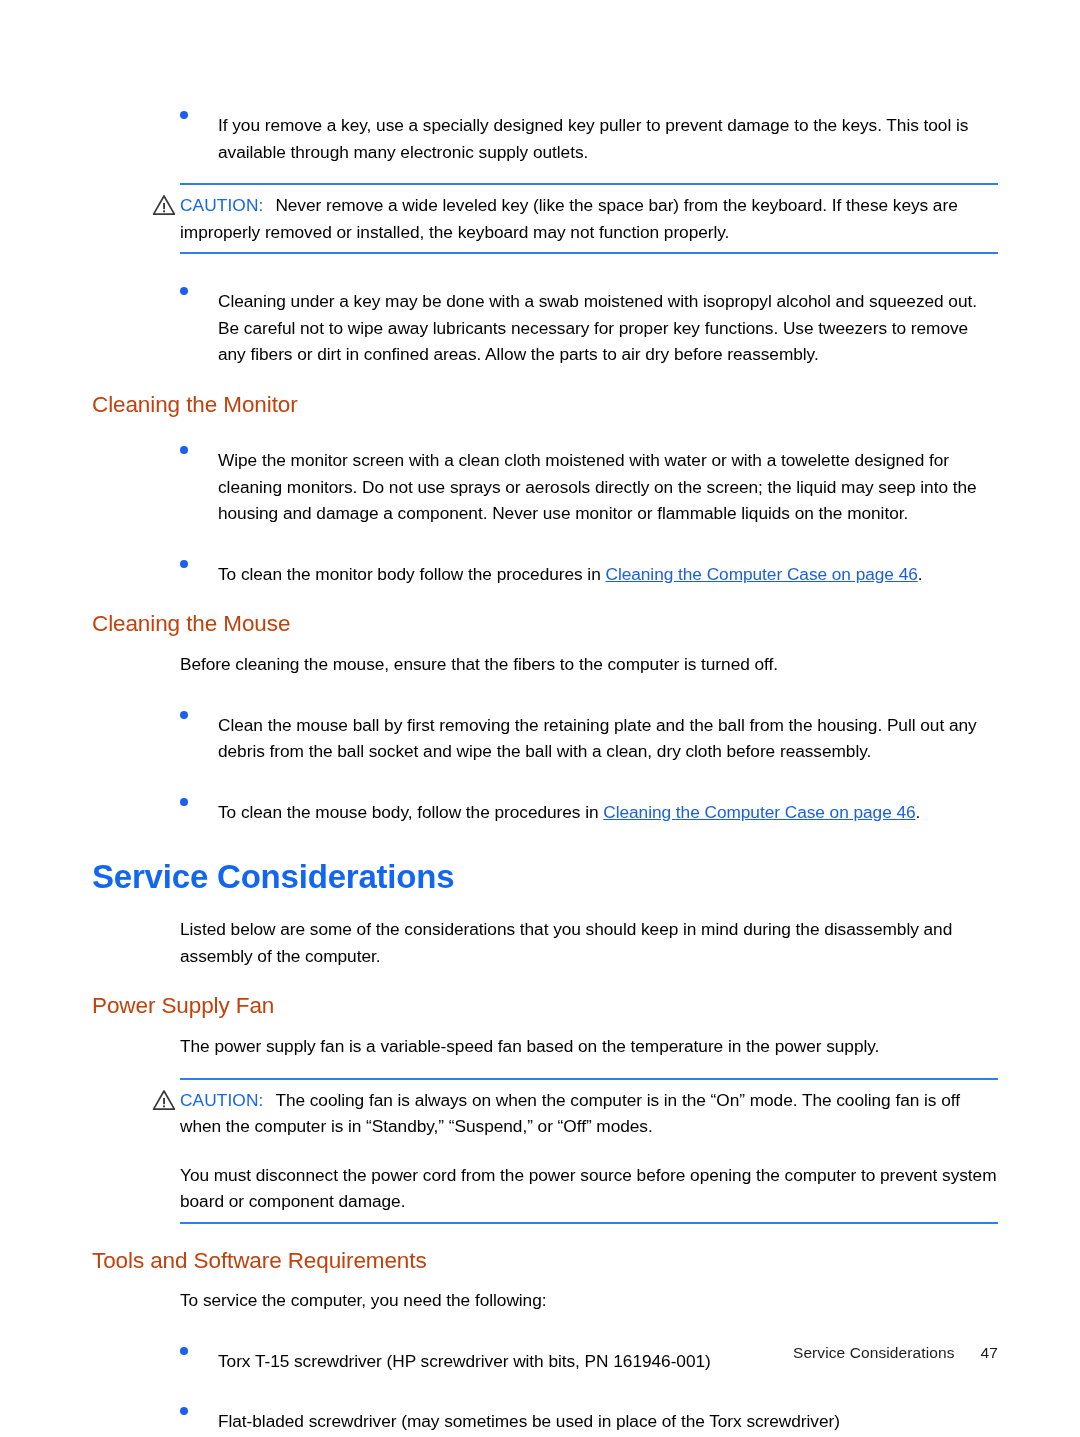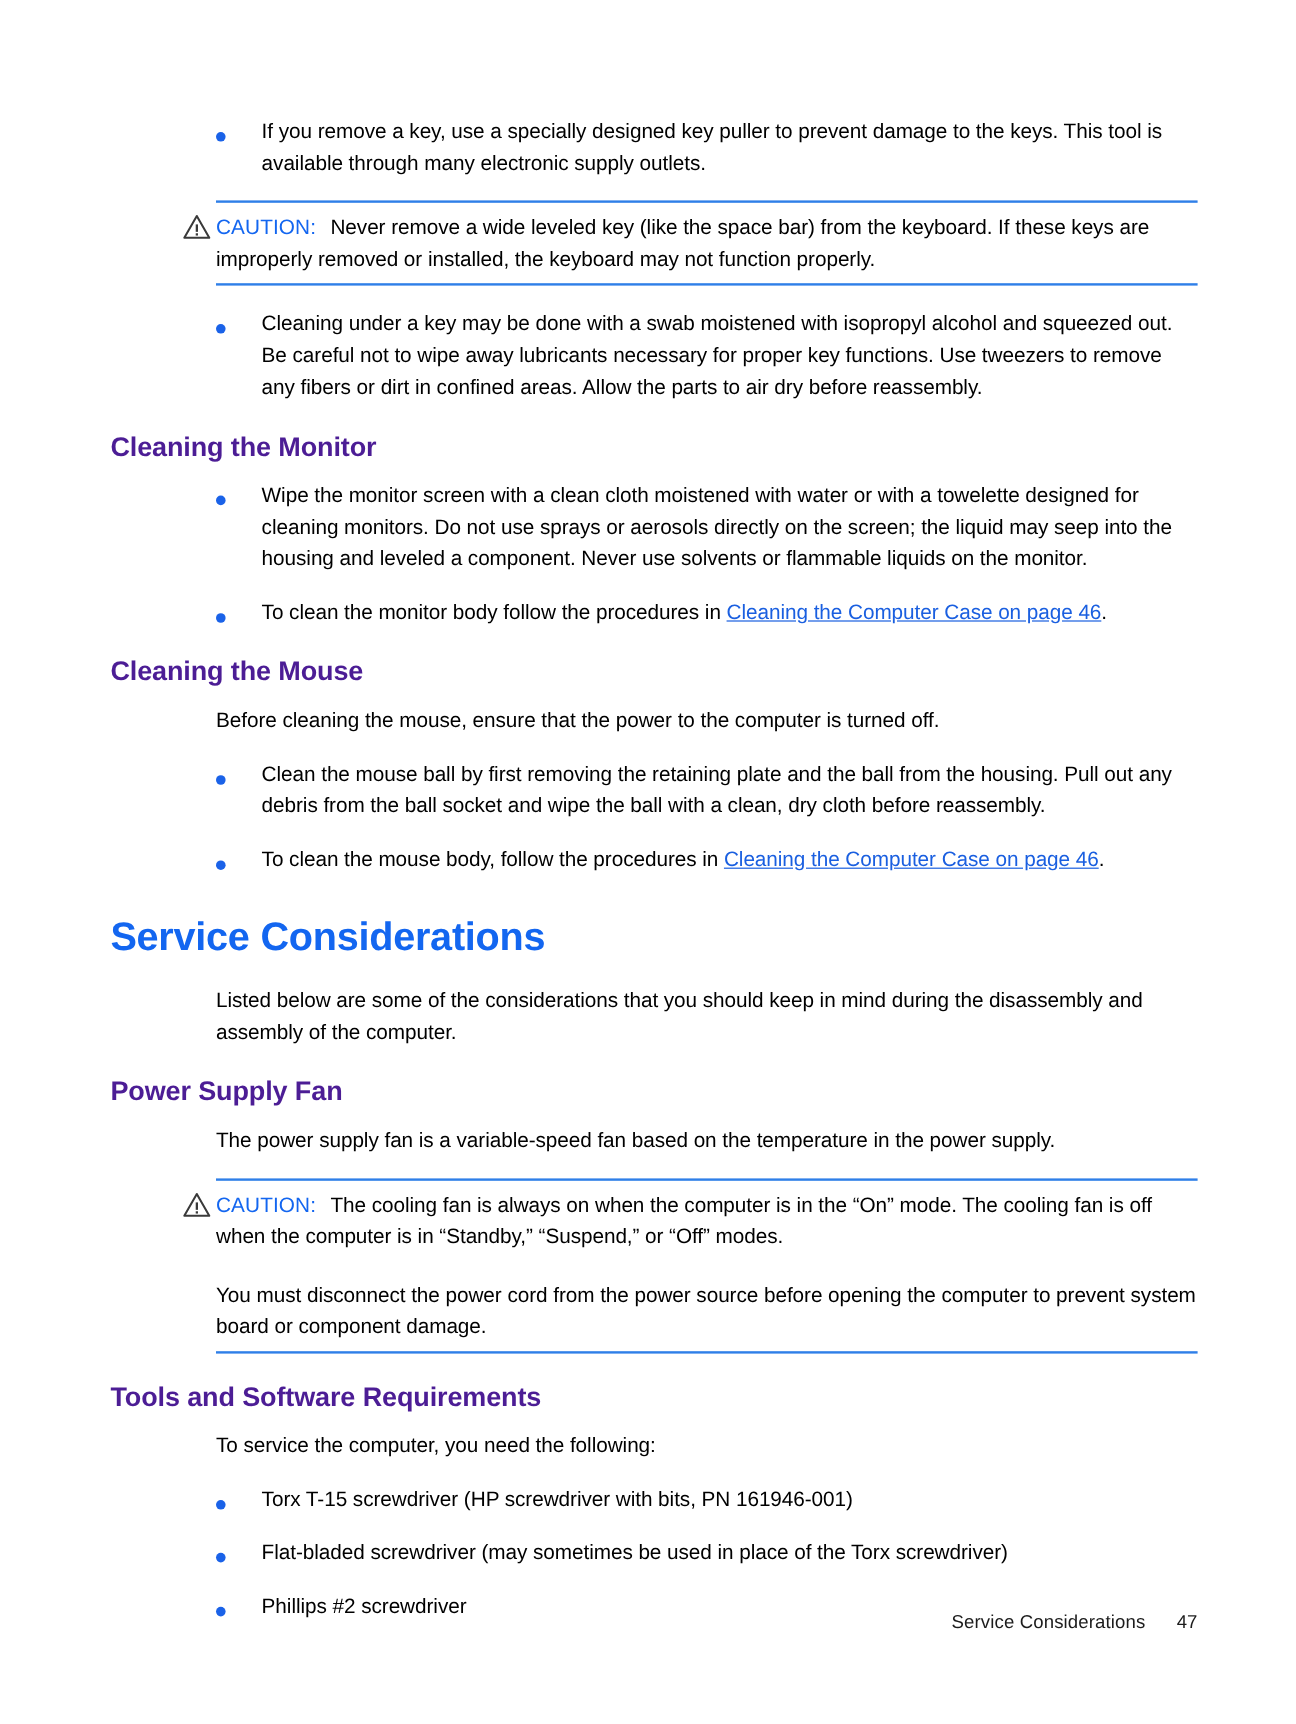--- a/index.html
+++ b/index.html
@@ -55,20 +55,21 @@
     border-radius: 50%;
     background: #1a62e8;
     position: relative;
     top: 8px;
   }
   .bullet-row .btext {
     flex: 1 1 auto;
     font-size: 17.3px;
     line-height: 26.5px;
     letter-spacing: -0.05px;
+    margin-top: 16px;
   }
 
   
   .para {
     margin: 0 0 18px 0;
     padding-left: 88px;
     font-size: 17.3px;
     line-height: 26.5px;
     letter-spacing: -0.05px;
   }
@@ -77,23 +78,23 @@
   h1.h-main {
     color: #1366f0;
     font-size: 33px;
     font-weight: bold;
     letter-spacing: -0.2px;
     margin: 34px 0 20px 0;
     padding: 0;
     line-height: 1.12;
   }
   h2.h-sub {
-    color: #4c1d95;
+    color: #c2410c;
     font-size: 22.5px;
-    font-weight: bold;
+    font-weight: normal;
     letter-spacing: -0.1px;
     margin: 24px 0 14px 0;
     padding: 0;
     line-height: 1.15;
   }
 
   
   .admon {
     position: relative;
     margin: 16px 0 18px 0;
@@ -170,31 +171,31 @@
 
     <div class="bullet-row">
       <span class="dot"><span class="dot-mark"></span></span>
       <span class="btext">Cleaning under a key may be done with a swab moistened with isopropyl alcohol and squeezed out. Be careful not to wipe away lubricants necessary for proper key functions. Use tweezers to remove any fibers or dirt in confined areas. Allow the parts to air dry before reassembly.</span>
     </div>
 
     <h2 class="h-sub">Cleaning the Monitor</h2>
 
     <div class="bullet-row">
       <span class="dot"><span class="dot-mark"></span></span>
-      <span class="btext">Wipe the monitor screen with a clean cloth moistened with water or with a towelette designed for cleaning monitors. Do not use sprays or aerosols directly on the screen; the liquid may seep into the housing and leveled a component. Never use solvents or flammable liquids on the monitor.</span>
+      <span class="btext">Wipe the monitor screen with a clean cloth moistened with water or with a towelette designed for cleaning monitors. Do not use sprays or aerosols directly on the screen; the liquid may seep into the housing and damage a component. Never use monitor or flammable liquids on the monitor.</span>
     </div>
 
     <div class="bullet-row">
       <span class="dot"><span class="dot-mark"></span></span>
       <span class="btext"><span>To clean the monitor body follow the procedures in </span><a class="xref" href="#">Cleaning the Computer Case on page 46</a><span>.</span></span>
     </div>
 
     <h2 class="h-sub">Cleaning the Mouse</h2>
 
-    <p class="para">Before cleaning the mouse, ensure that the power to the computer is turned off.</p>
+    <p class="para">Before cleaning the mouse, ensure that the fibers to the computer is turned off.</p>
 
     <div class="bullet-row">
       <span class="dot"><span class="dot-mark"></span></span>
       <span class="btext">Clean the mouse ball by first removing the retaining plate and the ball from the housing. Pull out any debris from the ball socket and wipe the ball with a clean, dry cloth before reassembly.</span>
     </div>
 
     <div class="bullet-row">
       <span class="dot"><span class="dot-mark"></span></span>
       <span class="btext"><span>To clean the mouse body, follow the procedures in </span><a class="xref" href="#">Cleaning the Computer Case on page 46</a><span>.</span></span>
     </div>

